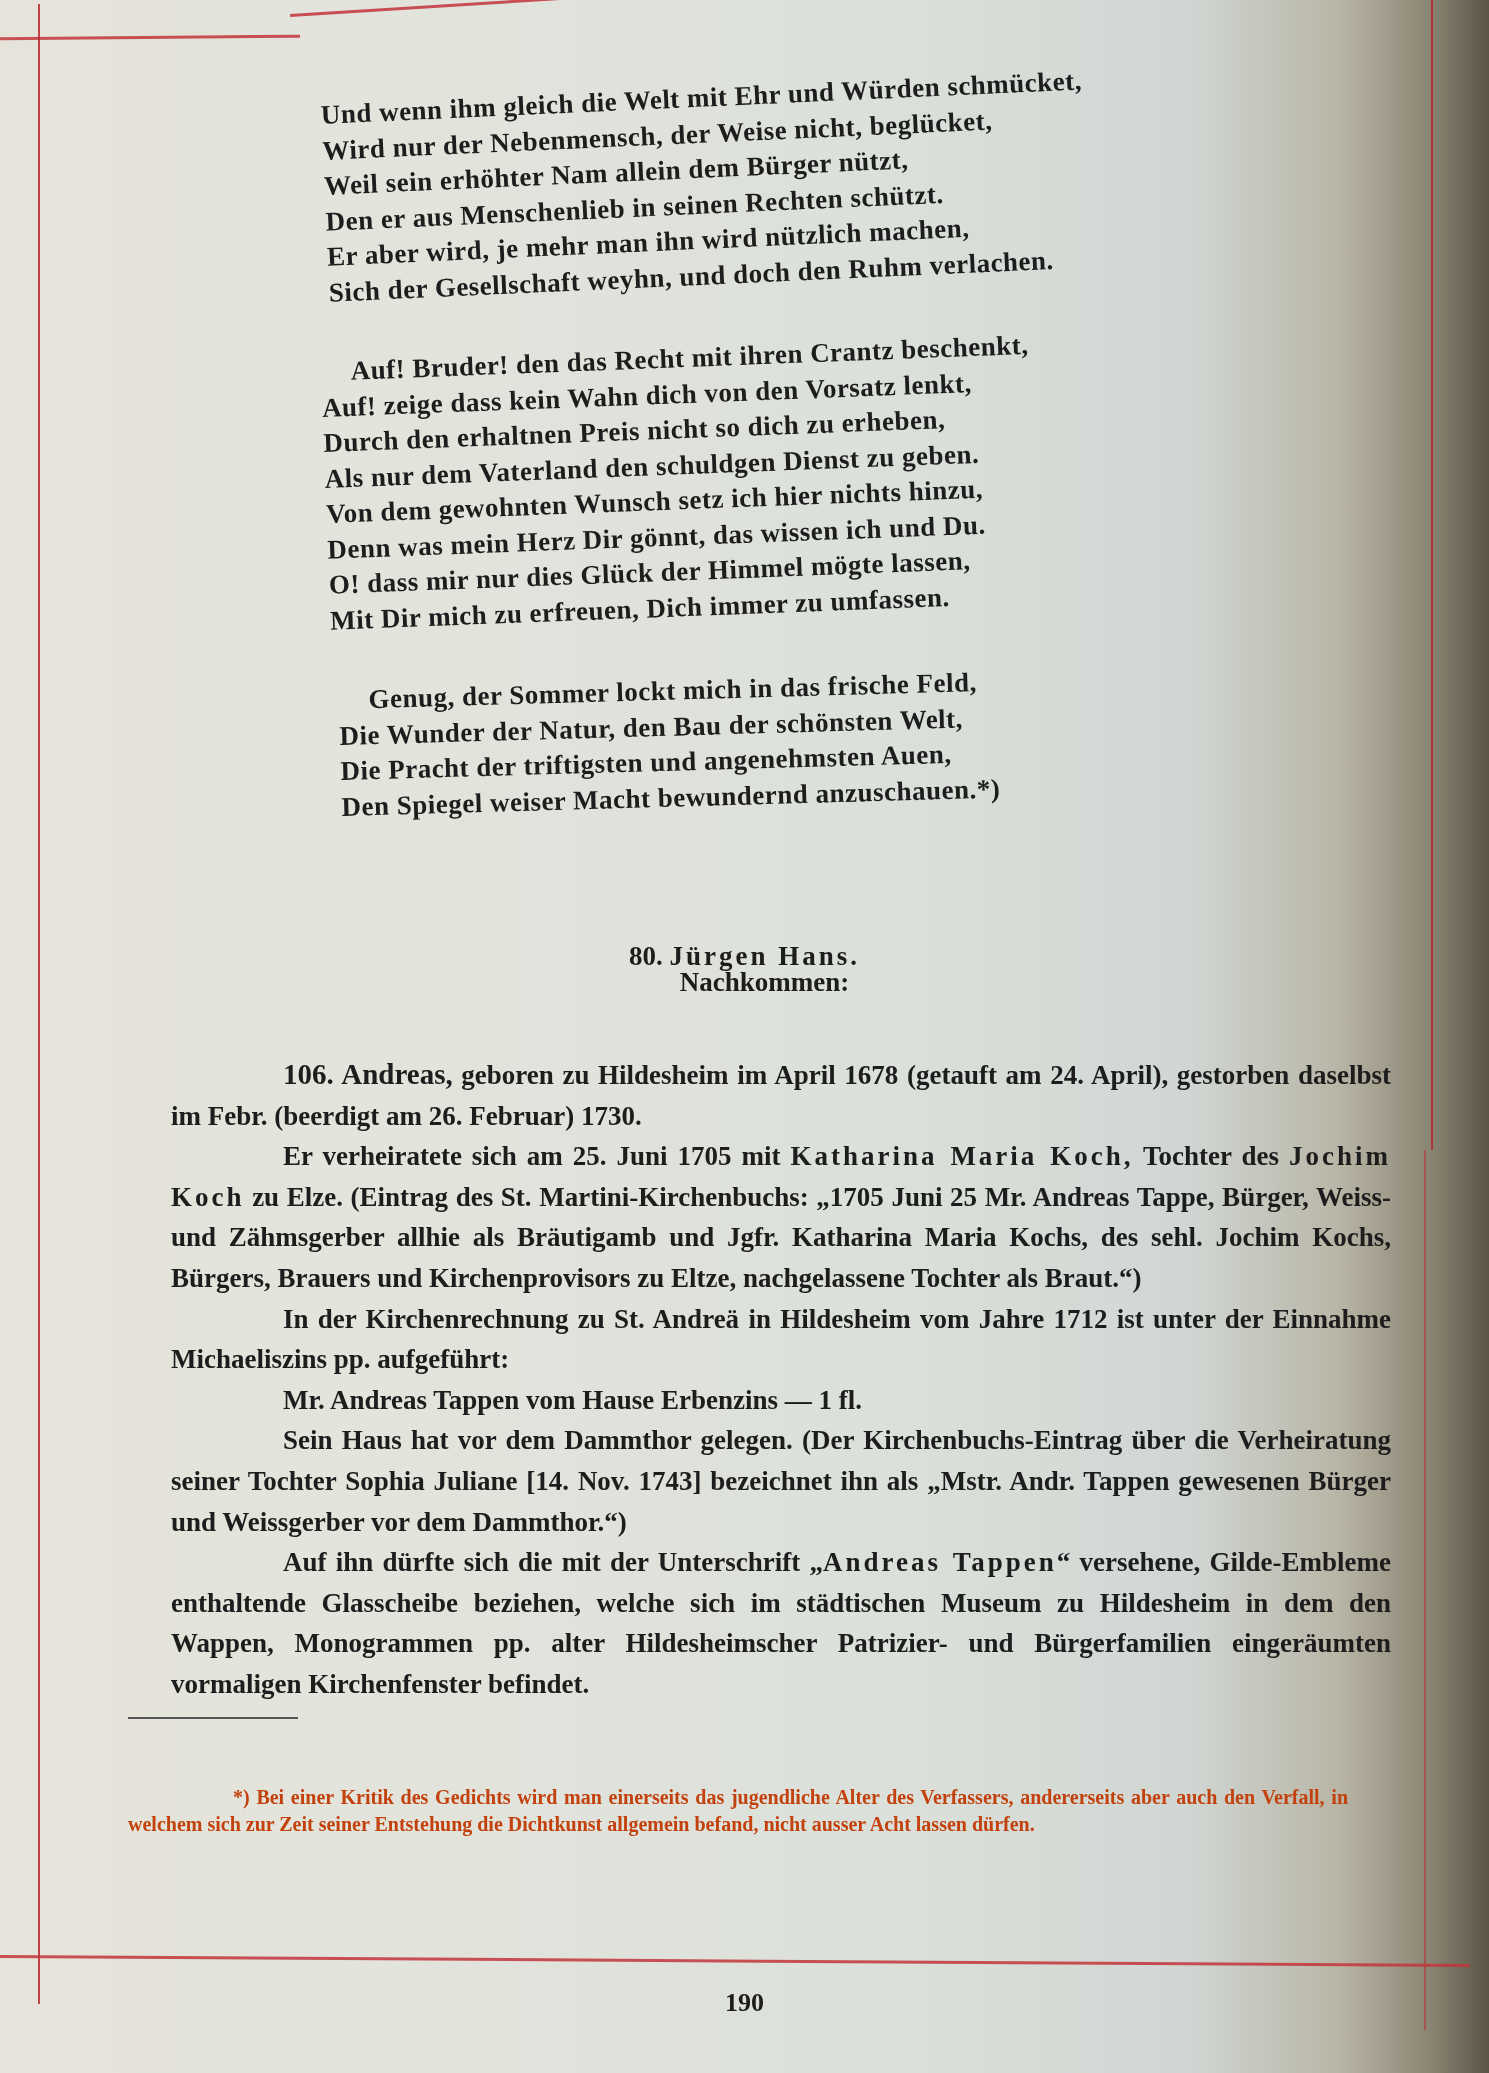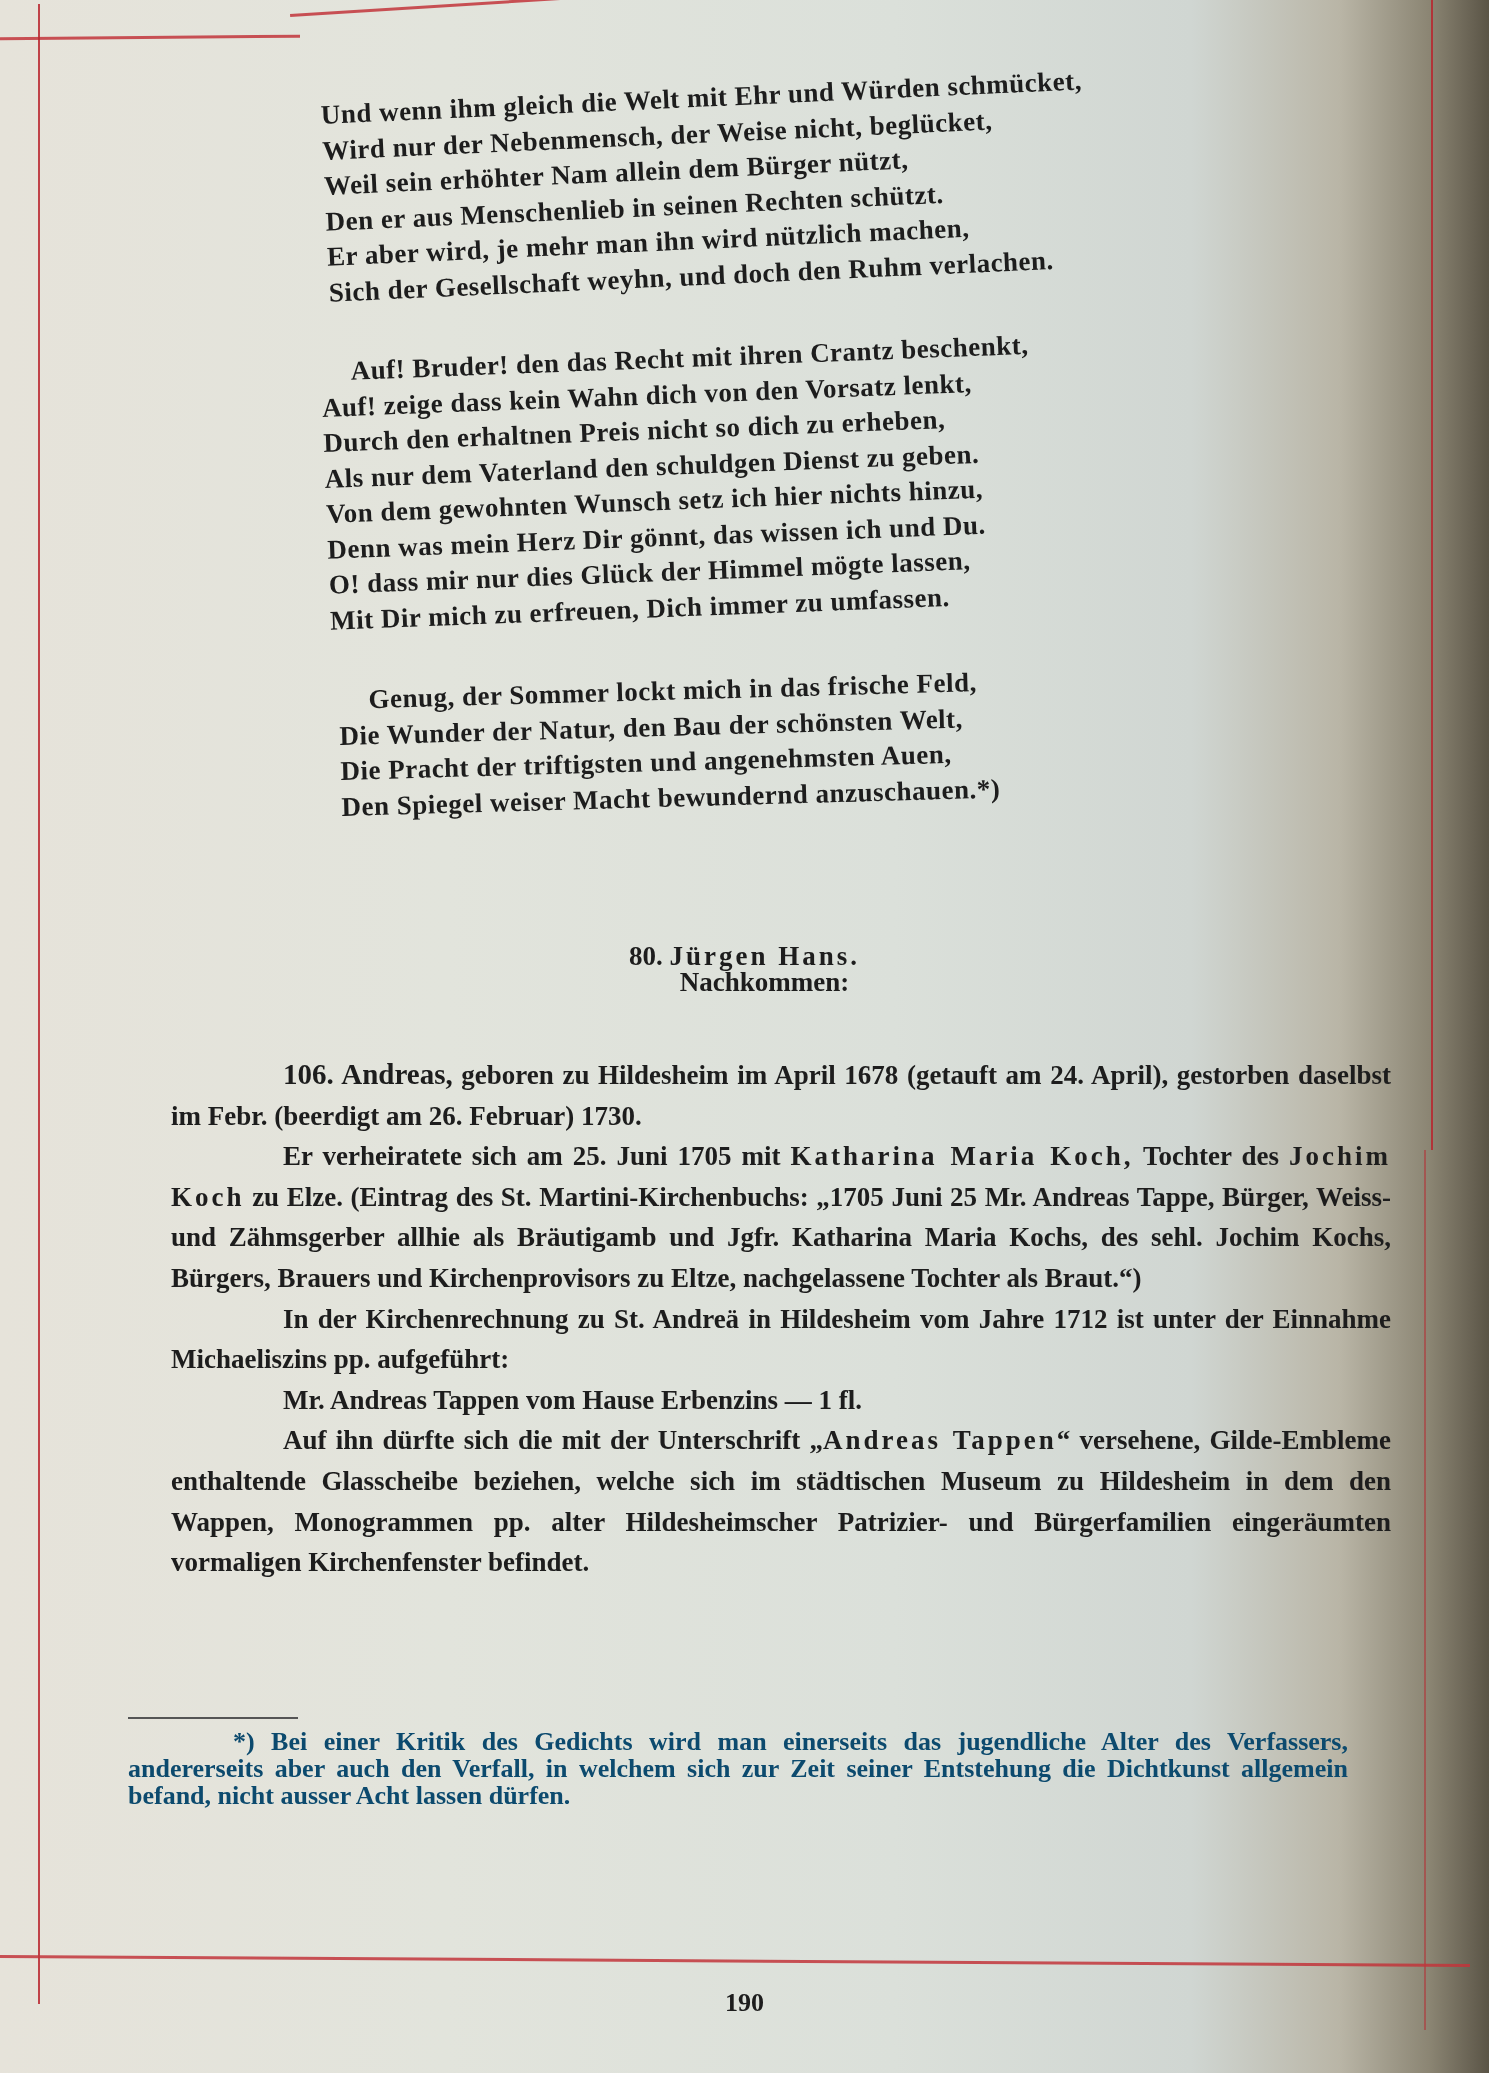--- a/index.html
+++ b/index.html
@@ -18,21 +18,21 @@
   .stanza1 { top:98px; transform: rotate(-2.6deg); transform-origin: left top; }
   .stanza2 { top:355px; transform: rotate(-2.2deg); transform-origin: left top; }
   .stanza3 { top:683px; left:338px; transform: rotate(-1.6deg); transform-origin: left top; }
   .heading { position:absolute; left:0; width:1489px; text-align:center; font-size:27px; line-height:37px; font-weight:bold; }
   .spaced { letter-spacing:3px;text-align:center; }
   .prose { position:absolute; left:128px; width:1220px; font-size:27px; line-height:40.6px; font-weight:bold; text-align:justify;margin-left:43px; }
   .prose p { margin:0; }
   .prose .ind { text-indent:112px; }
   .prose .num { font-size:29px; font-weight:bold; }
   .fn-rule { position:absolute; left:128px; top:1717px; width:170px; height:2px; background:#555; }
-  .footnote { position:absolute; left:128px; top:1728px; width:1220px; font-size:26px; line-height:27px; font-weight:bold; color:#0c4a6e; text-align:justify; }
+  .footnote { position:absolute; left:128px; top:1784px; width:1220px; font-size:20px; line-height:27px; font-weight:bold; color:#c2410c; text-align:justify; }
   .footnote p { margin:0; text-indent:105px; }
   .page-number { position:absolute; left:0; width:1489px; top:1988px; text-align:center; font-size:26px; font-weight:bold;font-family:Liberation Serif, serif; }
 </style>
 </head>
 <body>
 
 <div class="page">
 
   <div class="rule-h" style="left:0; top:36px; width:300px; transform:rotate(-0.5deg);"></div>
   <div class="rule-h" style="left:290px; top:14px; width:330px; transform:rotate(-3.6deg); transform-origin:left top;"></div>
@@ -72,20 +72,21 @@
     <span>80.</span>
     <span class="spaced">Jürgen Hans.</span>
   </div>
   <div class="heading" style="top:964px;padding-left:20px;">Nachkommen:</div>
 
   <div class="prose" style="top:1054px;">
     <p class="ind"><span class="num">106. Andreas,</span><span> geboren zu Hildesheim im April 1678 (getauft am 24. April), gestorben daselbst im Febr. (beerdigt am 26. Februar) 1730.</span></p>
     <p class="ind"><span>Er verheiratete sich am 25. Juni 1705 mit </span><span class="spaced">Katharina Maria Koch,</span><span> Tochter des </span><span class="spaced">Jochim Koch</span><span> zu Elze. (Eintrag des St. Martini-Kirchenbuchs: „1705 Juni 25 Mr. Andreas Tappe, Bürger, Weiss- und Zähmsgerber allhie als Bräutigamb und Jgfr. Katharina Maria Kochs, des sehl. Jochim Kochs, Bürgers, Brauers und Kirchenprovisors zu Eltze, nachgelassene Tochter als Braut.“)</span></p>
     <p class="ind">In der Kirchenrechnung zu St. Andreä in Hildesheim vom Jahre 1712 ist unter der Einnahme Michaeliszins pp. aufgeführt:</p>
     <p class="ind">Mr. Andreas Tappen vom Hause Erbenzins — 1 fl.</p>
+    <p class="ind">Sein Haus hat vor dem Dammthor gelegen. (Der Kirchenbuchs-Eintrag über die Verheiratung seiner Tochter Sophia Juliane [14. Nov. 1743] bezeichnet ihn als „Mstr. Andr. Tappen gewesenen Bürger und Weissgerber vor dem Dammthor.“)</p>
     <p class="ind"><span>Auf ihn dürfte sich die mit der Unterschrift „</span><span class="spaced">Andreas Tappen</span><span>“ versehene, Gilde-Embleme enthaltende Glasscheibe beziehen, welche sich im städtischen Museum zu Hildesheim in dem den Wappen, Monogrammen pp. alter Hildesheimscher Patrizier- und Bürgerfamilien eingeräumten vormaligen Kirchenfenster befindet.</span></p>
   </div>
 
   <div class="fn-rule"></div>
   <div class="footnote">
     <p>*) Bei einer Kritik des Gedichts wird man einerseits das jugendliche Alter des Verfassers, andererseits aber auch den Verfall, in welchem sich zur Zeit seiner Entstehung die Dichtkunst allgemein befand, nicht ausser Acht lassen dürfen.</p>
   </div>
 
   <div class="page-number">190</div>
 </div>

